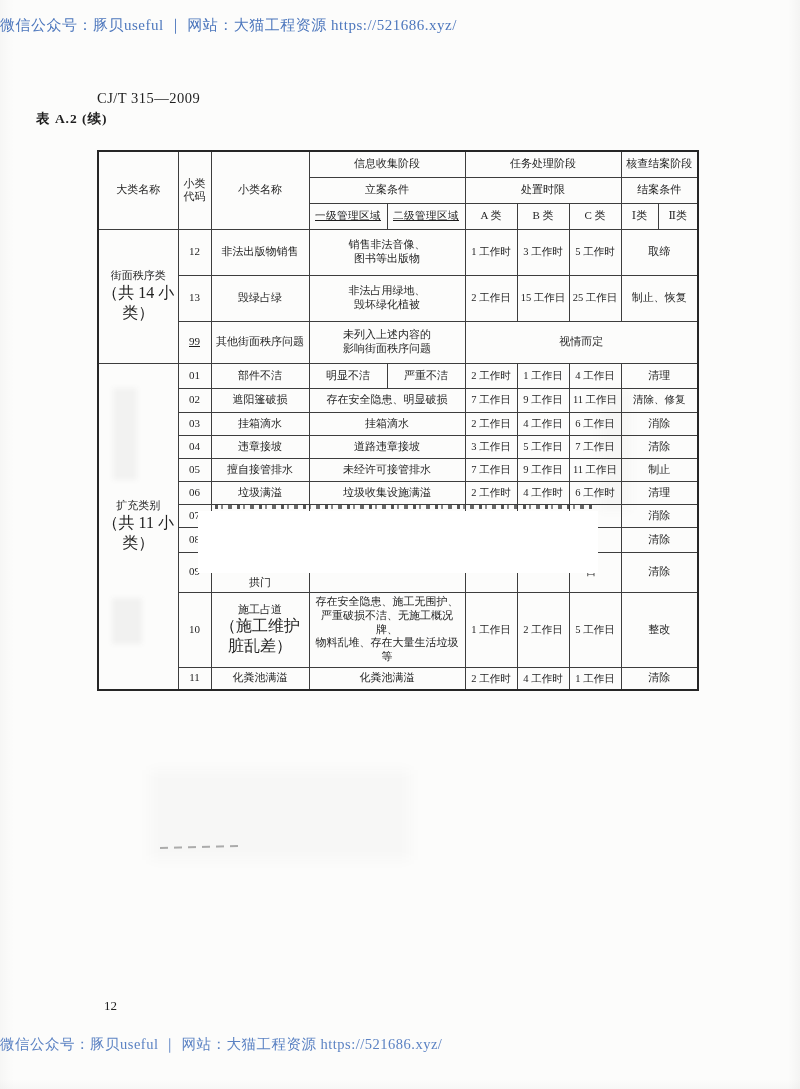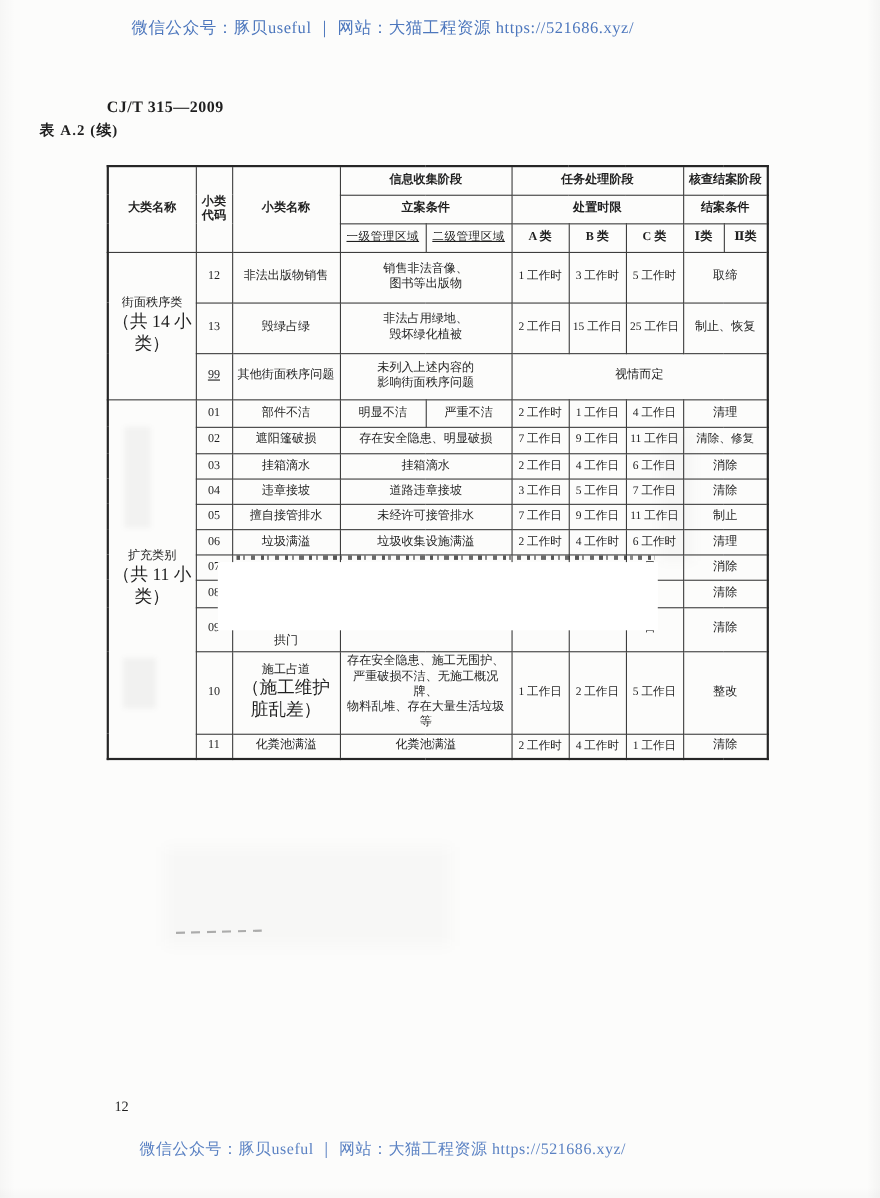--- a/index.html
+++ b/index.html
@@ -8,41 +8,41 @@
     background:#fcfcfb;
     font-family:"Liberation Serif","DejaVu Serif",serif;
     color:#1f1f1f;
   }
   .vignette{position:absolute;inset:0;pointer-events:none;
     background:
       linear-gradient(90deg, rgba(0,0,0,0.025) 0, rgba(0,0,0,0) 14px),
       linear-gradient(270deg, rgba(0,0,0,0.03) 0, rgba(0,0,0,0) 12px),
       linear-gradient(0deg, rgba(0,0,0,0.02) 0, rgba(0,0,0,0) 10px);
     z-index:1;}
-  .wm{position:absolute;left:0;width:696px;text-align:center;
+  .wm{position:absolute;left:0;width:696px;
     font-size:15px;letter-spacing:0.5px;z-index:3;}
   .wm-top{top:16px;color:#4d77bd;}
   .wm-bottom{top:1035px;color:#5b82c3;font-size:14.5px;}
-  .doc-code{position:absolute;left:97px;top:90px;font-weight:bold;
+  .doc-code{position:absolute;left:97px;top:90px;font-weight:normal;
     font-size:14.5px;letter-spacing:0.5px;z-index:3;}
   .table-title{position:absolute;left:0;top:110px;width:790px;
     font-weight:bold;font-size:13.5px;letter-spacing:1px;z-index:3;margin-left:36px;}
   .page-number{position:absolute;left:104px;top:998px;font-size:13px;z-index:3;}
 
   table.std{
     position:absolute;left:97px;top:150px;width:600px;z-index:2;
     border-collapse:collapse;table-layout:fixed;
     font-size:11px;line-height:1.25;
   }
   table.std td{
     border:1px solid #3d3d3d;text-align:center;vertical-align:middle;
     padding:1px 1px;overflow:hidden;
   }
   table.std{border:2px solid #262626;}
-  .hdr{font-size:11px;font-weight:bold;}
+  .hdr{font-size:11px;}
   .hdr-small{font-size:10.5px;letter-spacing:0.5px;text-decoration:underline;}
   .time{font-size:10.5px;white-space:nowrap;}
   .name{font-size:11px;}
   .desc{font-size:11px;}
   .small{font-size:16px;}
   .u{text-decoration:underline;}
   .frag-day{text-align:right;padding-right:9px !important;}
   .vbottom{vertical-align:bottom !important;padding-bottom:2px !important;}
 
   

